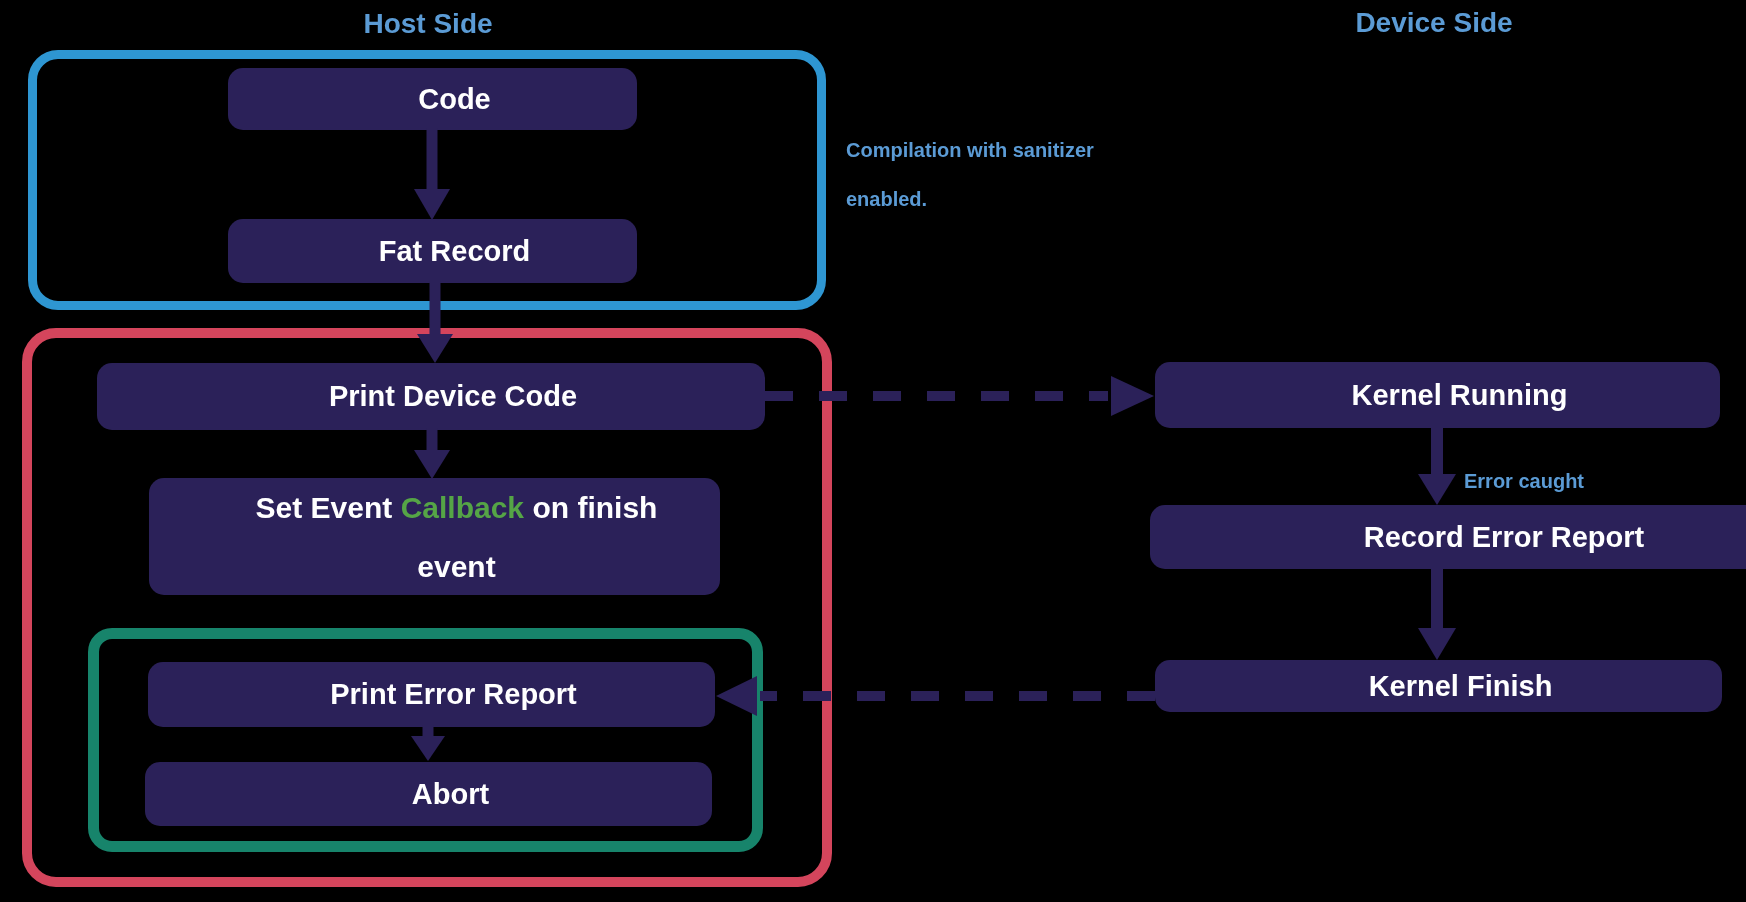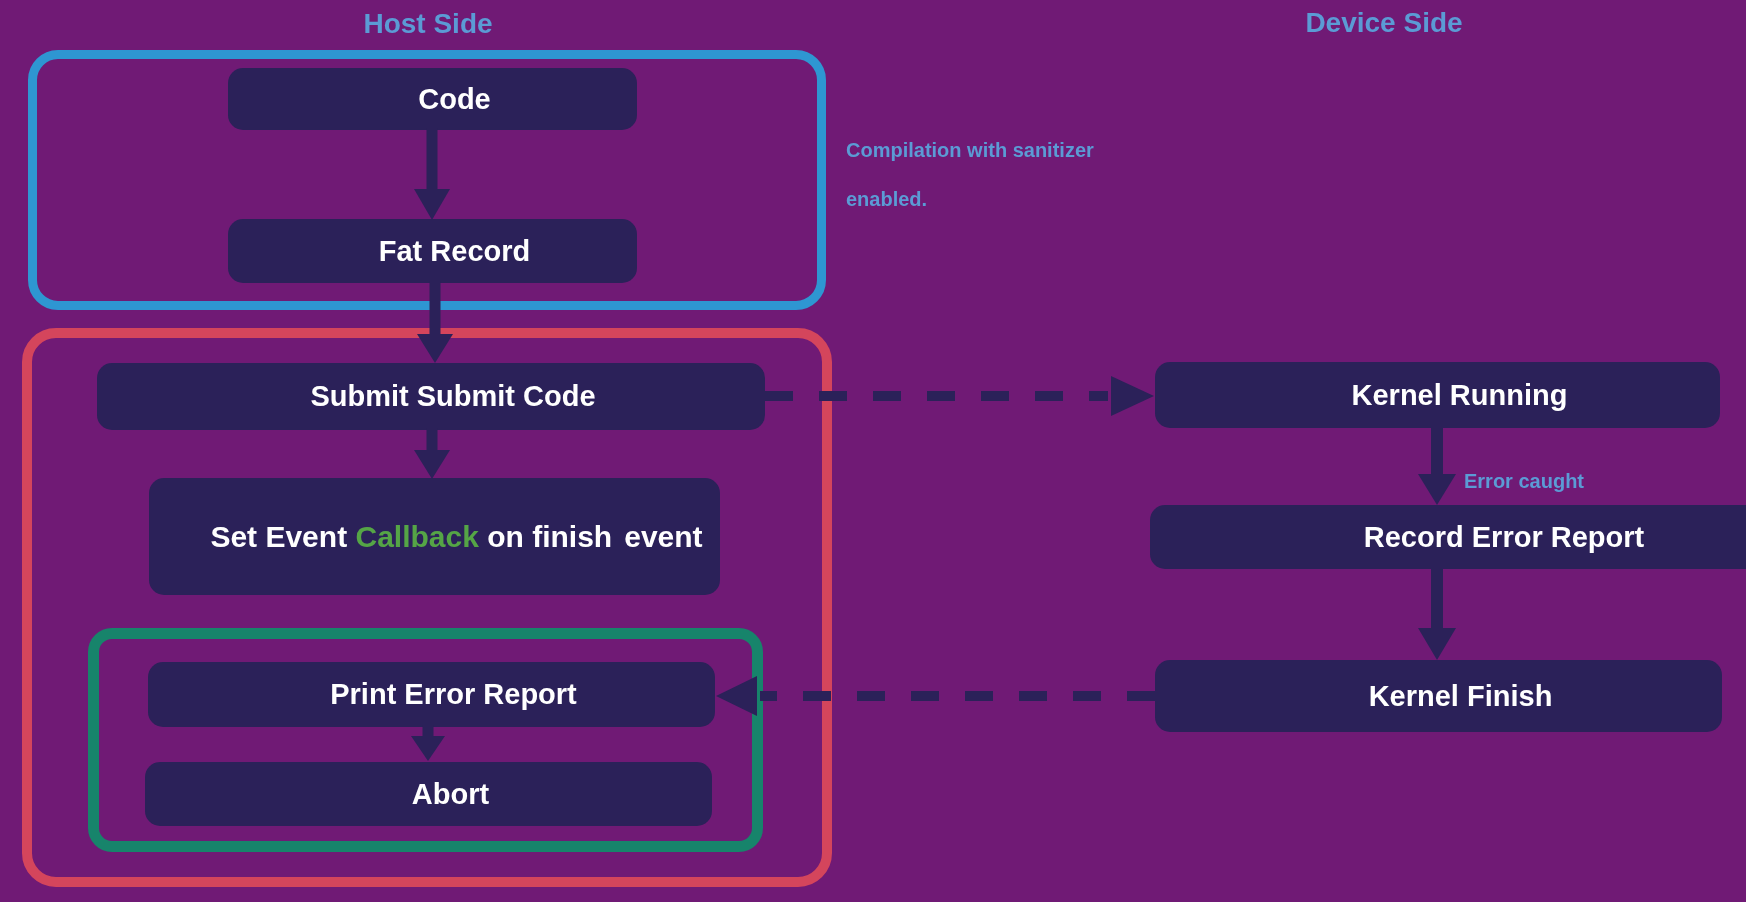--- a/index.html
+++ b/index.html
@@ -9,34 +9,34 @@
     --teal:#17846b;
     --lightblue:#5b9bd5;
     --green:#55a546;
   }
   *{margin:0;padding:0;box-sizing:border-box;}
   html,body{background:#ffffff;}
   body{font-family:"Liberation Sans", sans-serif;}
   .canvas{
     position:relative;
     width:1746px;height:902px;
-    background:#701a75;
+    background:#000000;
     overflow:hidden;
     text-decoration:underline;
   }
   .side-title{
     position:absolute;
     width:300px;
     text-align:center;
     font-size:28px;
     font-weight:bold;
     color:var(--lightblue);
   }
   .side-title.host{left:278px;top:8px;}
-  .side-title.device{left:1234px;top:7px;}
+  .side-title.device{left:1284px;top:7px;}
   .container{
     position:absolute;
     background:transparent;
   }
   .container.blue{
     left:28px;top:50px;width:798px;height:260px;
     border:9px solid var(--blue);
     border-radius:30px;
   }
   .container.red{
@@ -61,30 +61,30 @@
     justify-content:center;
     text-align:center;
     z-index:2;
     padding-left:44px;
   }
   .node.code{left:228px;top:68px;width:409px;height:62px;}
   .node.fat-binary{left:228px;top:219px;width:409px;height:64px;}
   .node.submit{left:97px;top:363px;width:668px;height:67px;}
   .node.set-event{
     left:149px;top:478px;width:571px;height:117px;
-    flex-direction:row;
+    flex-direction:column;
     line-height:47px;
     font-size:30px;
     gap:12px;
   }
   .node.print-error{left:148px;top:662px;width:567px;height:65px;}
   .node.abort{left:145px;top:762px;width:567px;height:64px;}
   .node.kernel-running{left:1155px;top:362px;width:565px;height:66px;}
   .node.record-error{left:1150px;top:505px;width:664px;height:64px;}
-  .node.kernel-finish{left:1155px;top:660px;width:567px;height:72px;}
+  .node.kernel-finish{left:1155px;top:660px;width:567px;height:52px;}
   .highlight-green{color:var(--green);}
   .annotation{
     position:absolute;
     color:var(--lightblue);
     font-weight:bold;
     font-size:20px;
     z-index:3;
   }
   .annotation.compilation{
     left:846px;top:126px;width:270px;line-height:49px;
@@ -109,21 +109,21 @@
 
   <div class="side-title host">Host Side</div>
   <div class="side-title device">Device Side</div>
 
   <div class="container blue"></div>
   <div class="container red"></div>
   <div class="container green"></div>
 
   <div class="node code">Code</div>
   <div class="node fat-binary">Fat Record</div>
-  <div class="node submit">Submit Submit Code</div>
+  <div class="node submit">Print Device Code</div>
   <div class="node set-event">
     <div><span>Set Event</span> <span class="highlight-green">Callback</span> <span>on finish</span></div>
     <div>event</div>
   </div>
   <div class="node print-error">Print Error Report</div>
   <div class="node abort">Abort</div>
 
   <div class="node kernel-running">Kernel Running</div>
   <div class="node record-error">Record Error Report</div>
   <div class="node kernel-finish">Kernel Finish</div>

